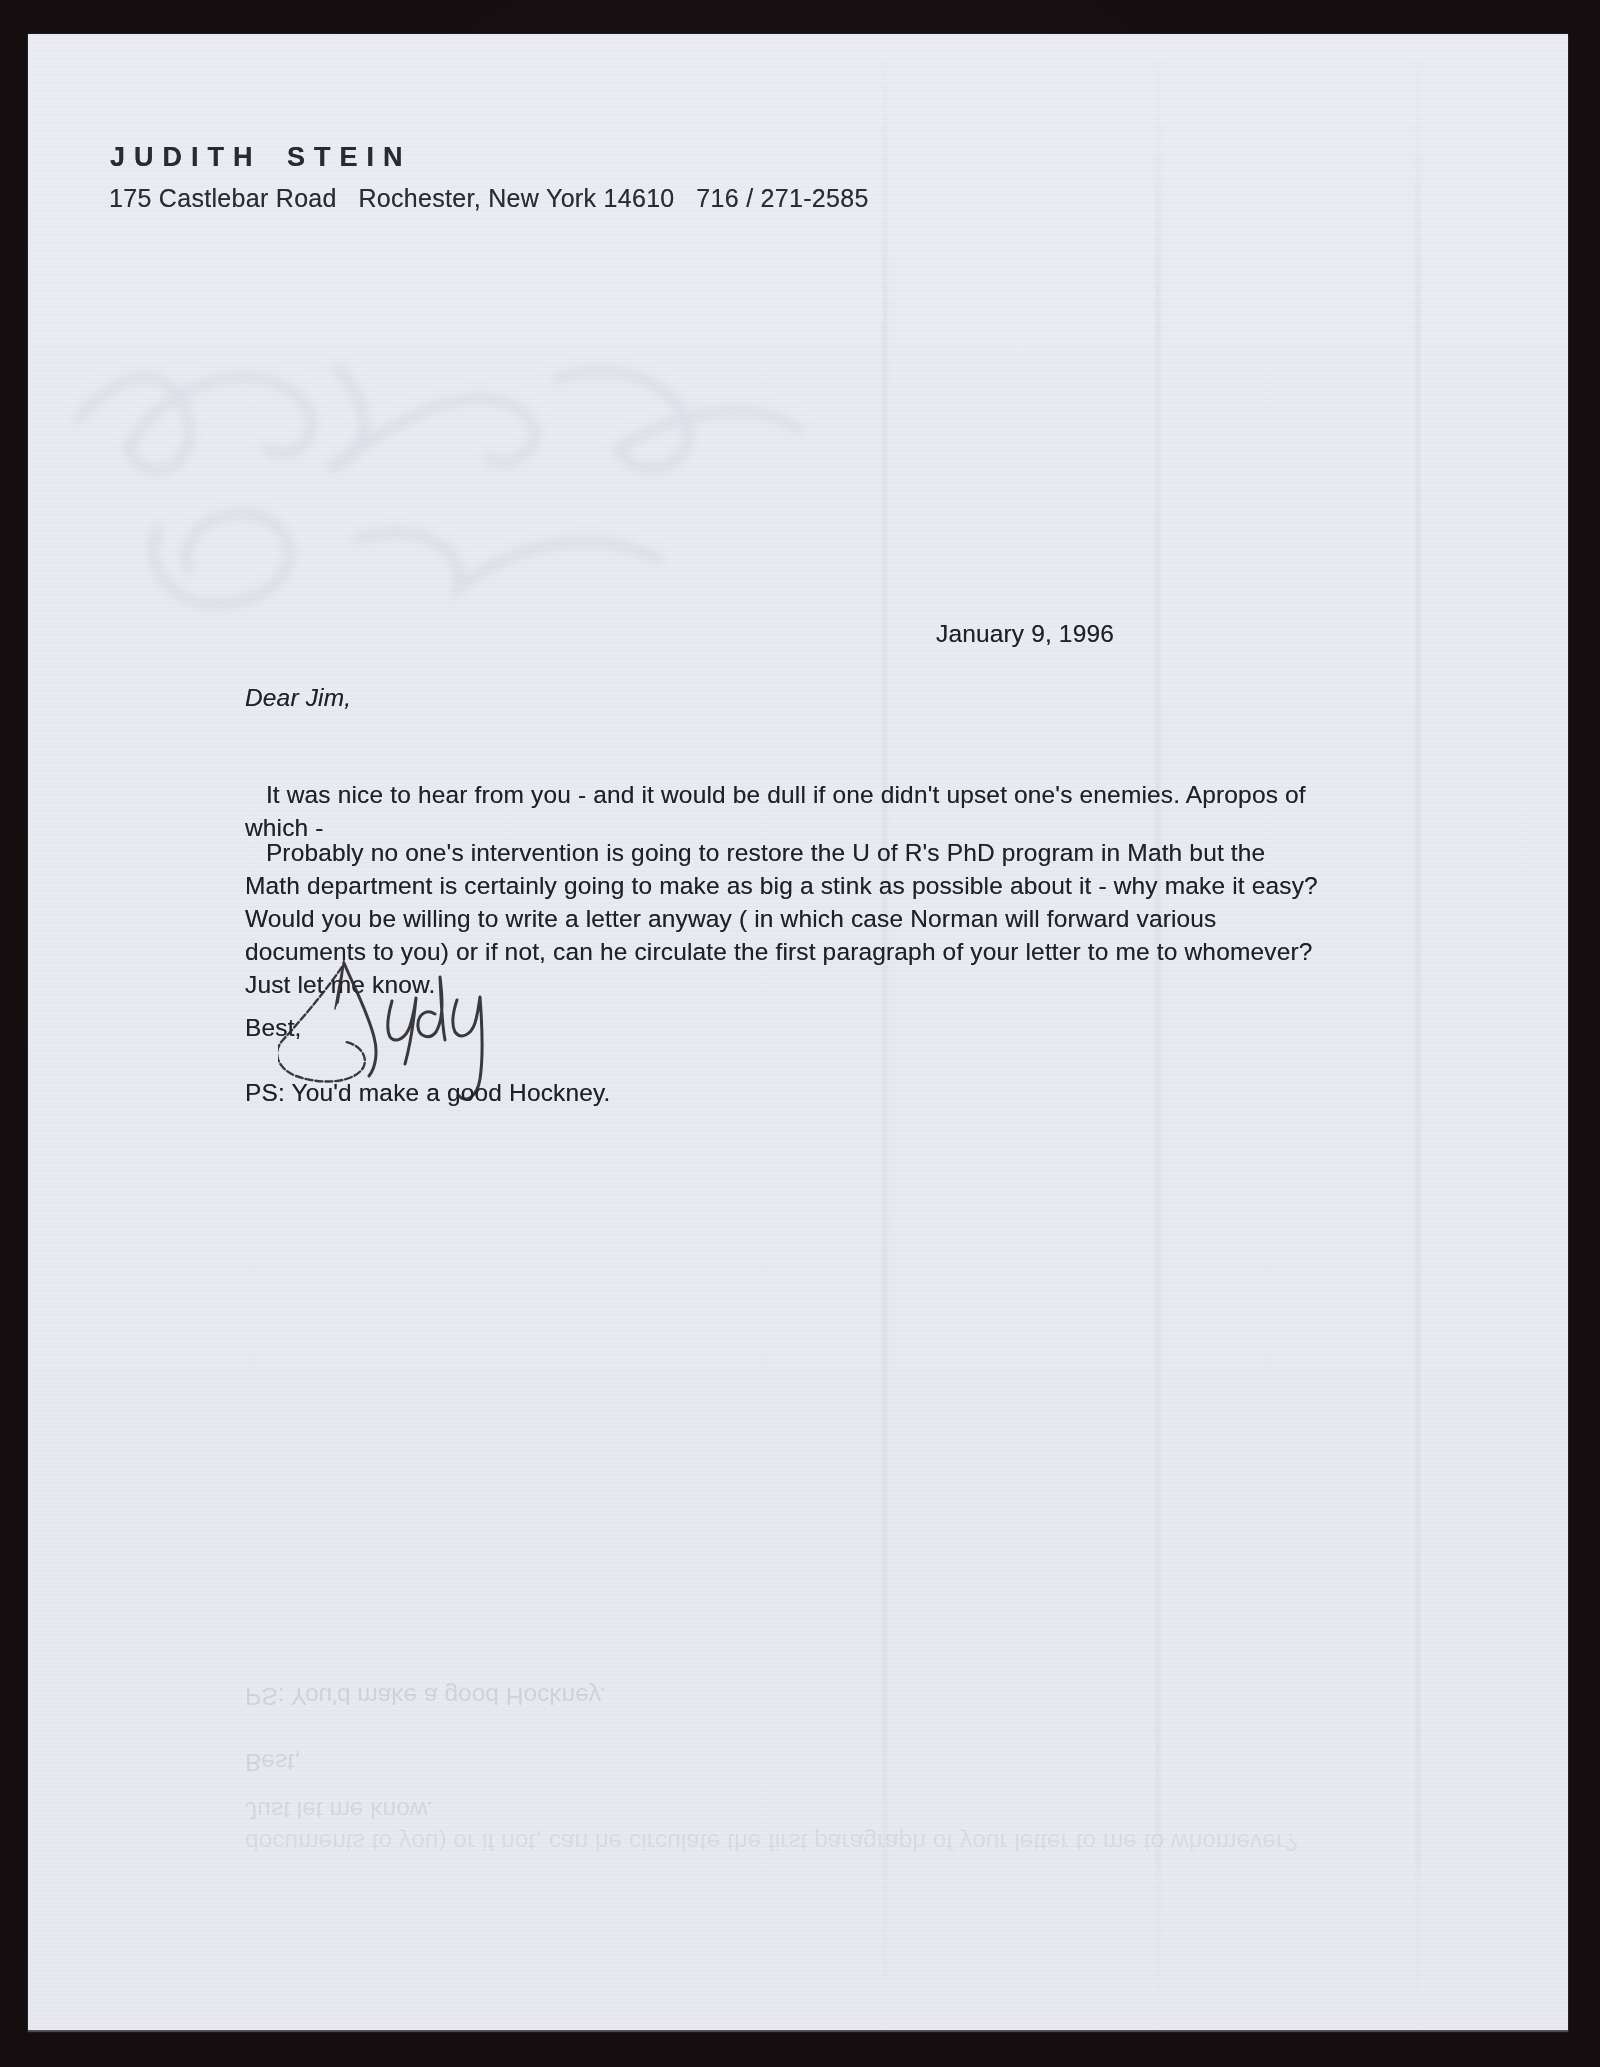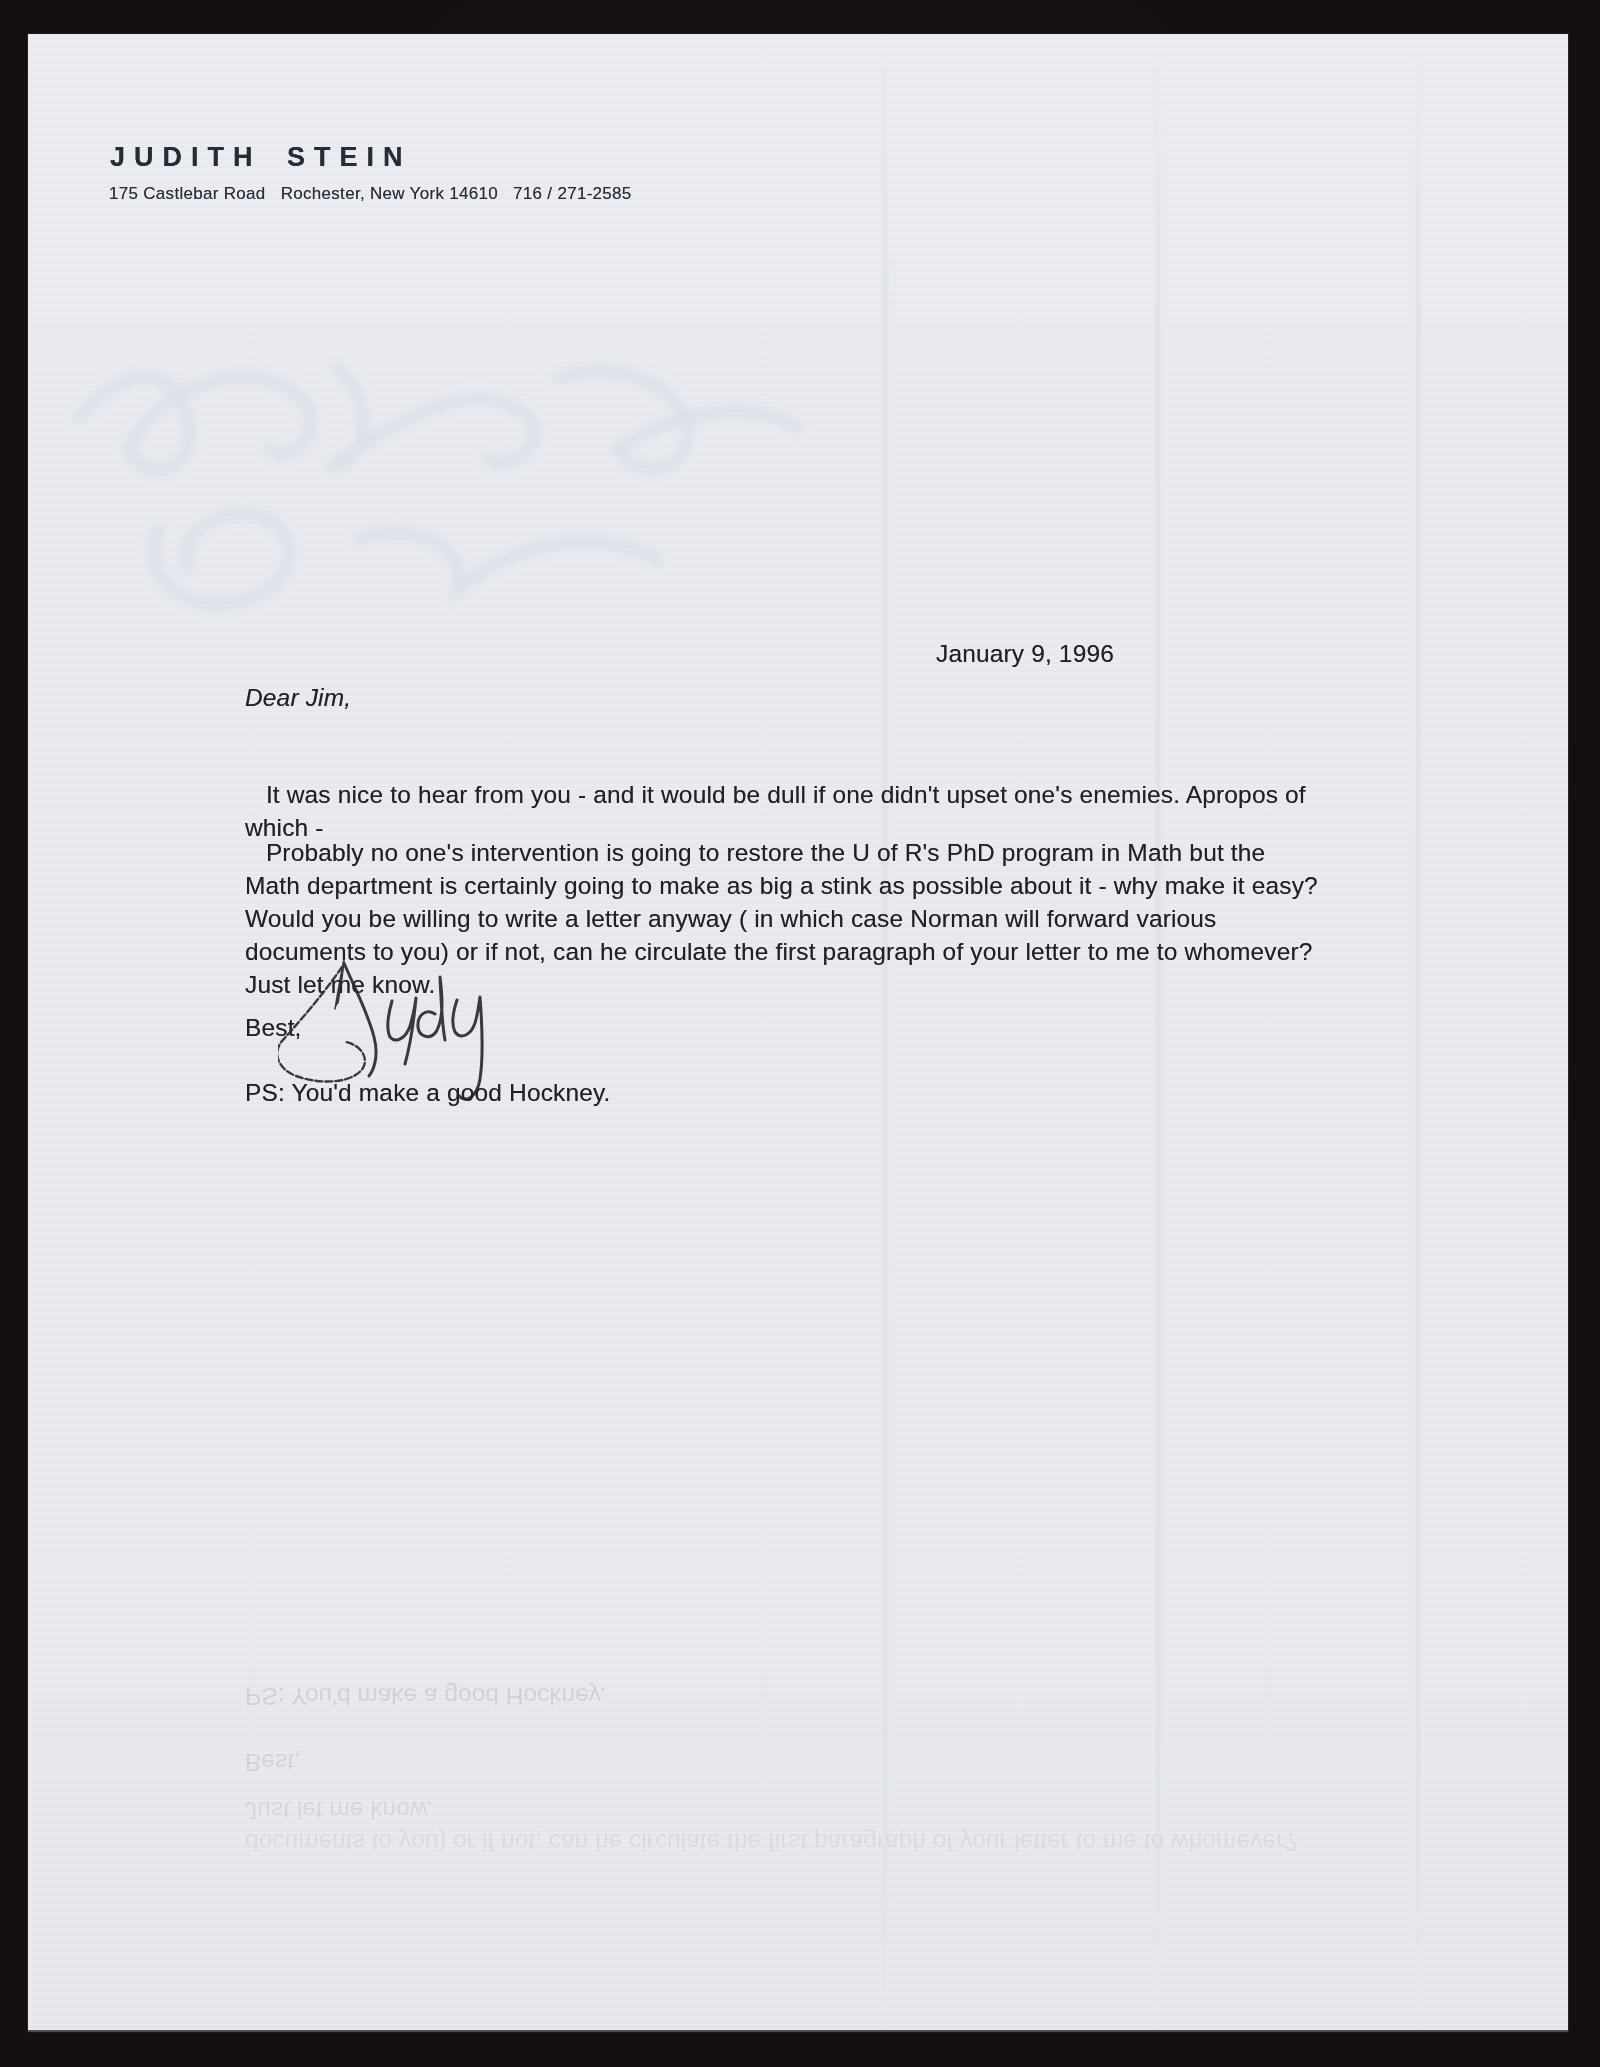--- a/index.html
+++ b/index.html
@@ -58,39 +58,39 @@
     word-spacing: 9px;
     color: #272b34;
     white-space: pre;
     text-shadow: 0 0 0.6px rgba(39,43,52,0.7);
     text-align: center;
   }
   .letterhead-address {
     position: absolute;
     left: 81px;
     top: 150px;
-    font-size: 17px;
+    font-size: 25px;
     color: #2a2d36;
     white-space: pre;
     letter-spacing: 0.3px;
     text-shadow: 0 0 0.4px rgba(42,45,54,0.6);
   }
 
   .body-text {
     position: absolute;
     font-size: 24.5px;
     line-height: 33px;
     color: #1f2125;
     letter-spacing: 0.15px;
     text-shadow: 0 0 0.4px rgba(31,33,37,0.55);
     white-space: pre-wrap;
   }
   .recipient { left: 217px; top: 484px; }
   .recipient div { white-space: pre; }
-  .date-line { left: 908px; top: 583px; margin-top: 20px; }
+  .date-line { left: 908px; top: 583px; }
   .salutation { left: 217px; top: 647px; font-style: italic; }
   .para-1 { left: 217px; top: 707px; width: 1220px; margin-top: 37px; }
   .para-2 { left: 217px; top: 802px; width: 1220px; }
   .closing { left: 217px; top: 977px; }
   .postscript { left: 217px; top: 1042px; }
 
   .signature {
     position: absolute;
     left: 250px;
     top: 917px;

